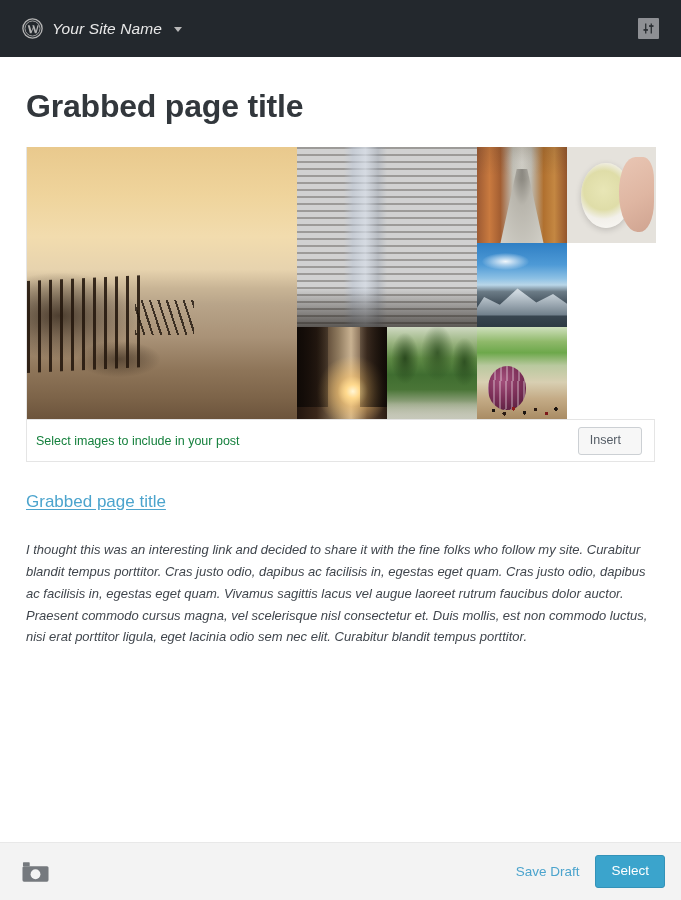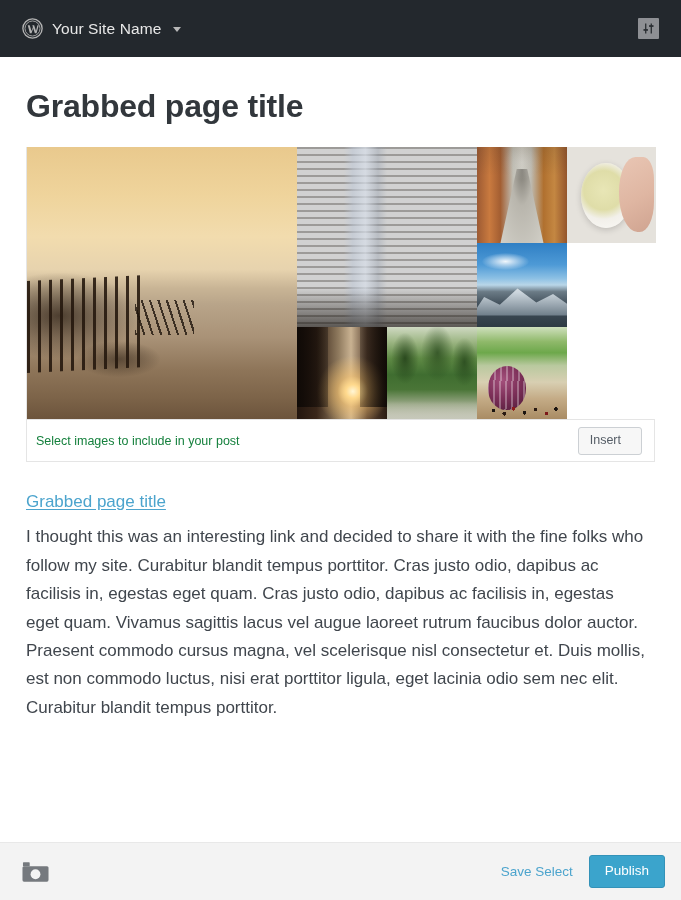--- a/index.html
+++ b/index.html
@@ -37,20 +37,21 @@
     width: 21px;
     height: 21px;
     flex: 0 0 21px;
     display: block;
   }
   .site-name {
     color: #e8e8e8;
     font-size: 15.5px;
     letter-spacing: 0.1px;
     white-space: nowrap;
+    font-style: italic;
   }
   .caret {
     width: 0;
     height: 0;
     border-left: 4.5px solid transparent;
     border-right: 4.5px solid transparent;
     border-top: 5.5px solid #b8b8b8;
     margin-left: 3px;
     margin-top: 2px;
   }
@@ -332,25 +333,26 @@
   }
   .source-link {
     display: inline-block;
     font-size: 17px;
     color: #4ca4cd;
     text-decoration: underline;
     text-underline-offset: 2px;
     cursor: pointer;
   }
   .post-body {
-    margin: 11px 0 0 0;
-    font-size: 17px;
+    margin: 27px 0 0 0;
+    font-size: 13px;
     line-height: 1.67;
     color: #40464d;
     max-width: 625px;
+    font-style: italic;
   }
 
   
   .bottom-bar {
     position: absolute;
     left: 0;
     bottom: 0;
     width: 681px;
     height: 58px;
     background: #f3f3f3;
@@ -438,15 +440,15 @@
 
 </div>
 
 <div class="bottom-bar">
   <svg class="camera-btn" viewBox="0 0 28 22">
     <rect x="1" y="1" width="7" height="4" rx="0.6" fill="#75797e"></rect>
     <rect x="0.5" y="5" width="27" height="16" rx="1.6" fill="#75797e"></rect>
     <circle cx="14" cy="13.3" r="5.1" fill="#f3f3f3"></circle>
   </svg>
   <div class="bottom-spacer"></div>
-  <span class="save-draft">Save Select</span>
-  <button class="btn-publish">Publish</button>
+  <span class="save-draft">Save Draft</span>
+  <button class="btn-publish">Select</button>
 </div>
 
 </body></html>

